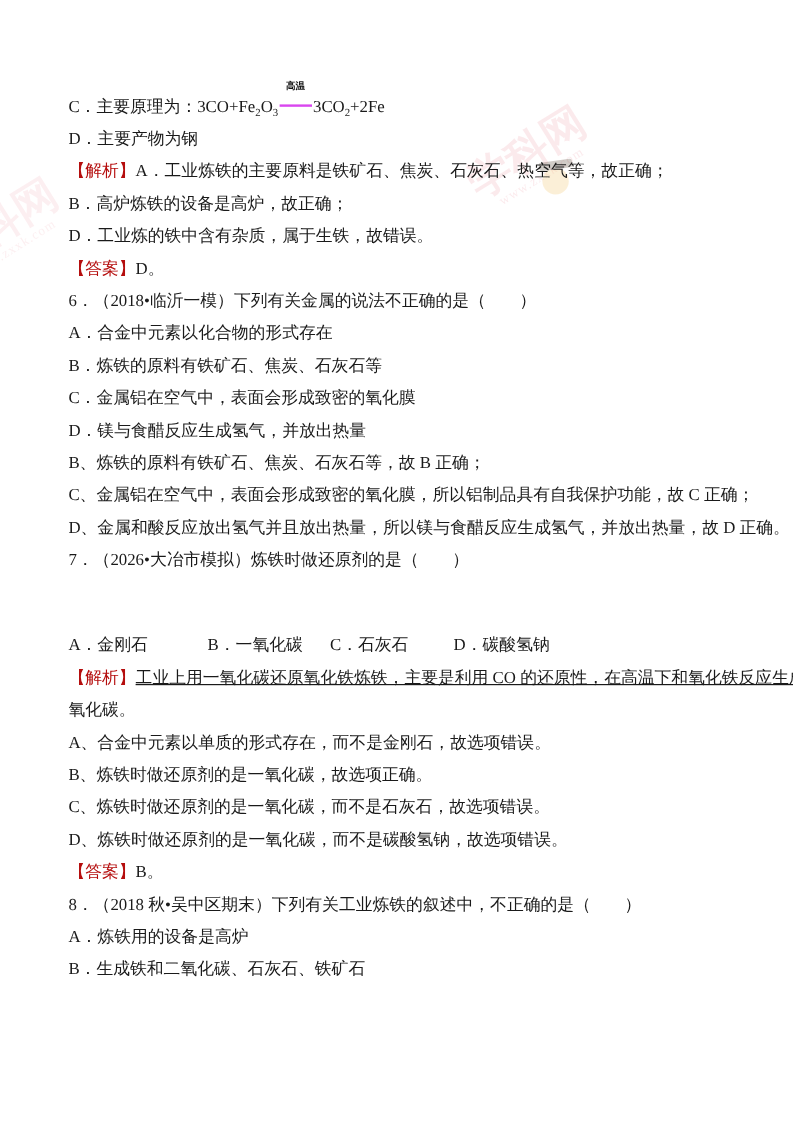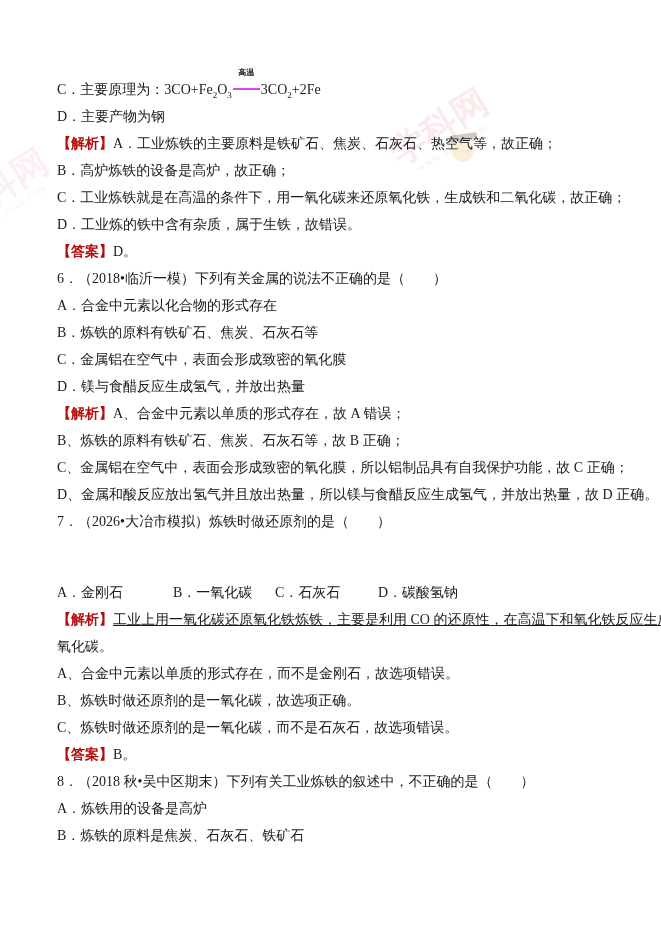--- a/index.html
+++ b/index.html
@@ -13,21 +13,21 @@
   .content {
     position:absolute; left:57px; top:76px; width:575px;
   }
   p.line {
     margin:0; padding:0;
     font-size:14px; line-height:27px;
     color:#1a1a1a;
     white-space:nowrap;
   }
   .red  { color:#cf2b2b; }
-  .marker { color:#b50d0d; font-weight:bold; }
+  .marker { color:#b50d0d; font-weight:normal; }
   .ul { text-decoration:underline; }
   sub.fsub { font-size:9px; line-height:0; }
   
   .rxn-arrow {
     display:inline-block; position:relative;
     width:27px; height:2px; background:#d946ef;
     vertical-align:4px; margin:0 1px;
   }
   .rxn-cond {
     position:absolute; left:50%; bottom:4px;
@@ -77,51 +77,48 @@
     <p class="line">
       <span>C．主要原理为：</span><span>3CO+Fe</span><sub class="fsub">2</sub><span>O</span><sub class="fsub">3</sub><span class="rxn-arrow"><span class="rxn-cond">高温</span></span><span>3CO</span><sub class="fsub">2</sub><span>+2Fe</span>
     </p>
 
     <p class="line">D．主要产物为钢</p>
 
     <p class="line red">
       <span class="marker">【解析】</span><span>A．工业炼铁的主要原料是铁矿石、焦炭、石灰石、热空气等，故正确；</span>
     </p>
     <p class="line red">B．高炉炼铁的设备是高炉，故正确；</p>
-    <p class="line red">C．工业炼铁就是在高温的条件下，用一氧化碳来还原氧化铁，生成铁和二氧化碳，故正确；</p>
     <p class="line red">D．工业炼的铁中含有杂质，属于生铁，故错误。</p>
     <p class="line red">
       <span class="marker">【答案】</span><span>D。</span>
     </p>
 
     <p class="line">6．（2018•临沂一模）下列有关金属的说法不正确的是（　　）</p>
     <p class="line">A．合金中元素以化合物的形式存在</p>
     <p class="line">B．炼铁的原料有铁矿石、焦炭、石灰石等</p>
     <p class="line">C．金属铝在空气中，表面会形成致密的氧化膜</p>
     <p class="line">D．镁与食醋反应生成氢气，并放出热量</p>
-    <p class="line red">
-      <span class="marker">【解析】</span><span>A、合金中元素以单质的形式存在，故 A 错误；</span>
-    </p>
     <p class="line red">B、炼铁的原料有铁矿石、焦炭、石灰石等，故 B 正确；</p>
     <p class="line red">C、金属铝在空气中，表面会形成致密的氧化膜，所以铝制品具有自我保护功能，故 C 正确；</p>
     <p class="line red">D、金属和酸反应放出氢气并且放出热量，所以镁与食醋反应生成氢气，并放出热量，故 D 正确。</p>
 
     <p class="line">7．（2026•大冶市模拟）炼铁时做还原剂的是（　　）</p>
     <p class="line opt-row">
       <span>A．金刚石</span><span>B．一氧化碳</span><span>C．石灰石</span><span>D．碳酸氢钠</span>
     </p>
     <p class="line red">
       <span class="marker">【解析】</span><span class="ul">工业上用一氧化碳还原氧化铁炼铁，主要是利用 CO 的还原性，在高温下和氧化铁反应生成铁和二</span><br>
       <span>氧化碳。</span>
     </p>
     <p class="line red">A、合金中元素以单质的形式存在，而不是金刚石，故选项错误。</p>
     <p class="line red">B、炼铁时做还原剂的是一氧化碳，故选项正确。</p>
     <p class="line red">C、炼铁时做还原剂的是一氧化碳，而不是石灰石，故选项错误。</p>
+    <p class="line red">D、炼铁时做还原剂的是一氧化碳，而不是碳酸氢钠，故选项错误。</p>
     <p class="line red">
       <span class="marker">【答案】</span><span>B。</span>
     </p>
 
     <p class="line">8．（2018 秋•吴中区期末）下列有关工业炼铁的叙述中，不正确的是（　　）</p>
     <p class="line">A．炼铁用的设备是高炉</p>
-    <p class="line">B．炼铁的原料是焦炭、石灰石、铁矿石</p>
+    <p class="line">B．生成铁和二氧化碳、石灰石、铁矿石</p>
 
   </div>
 </div>
 
 </body></html>

